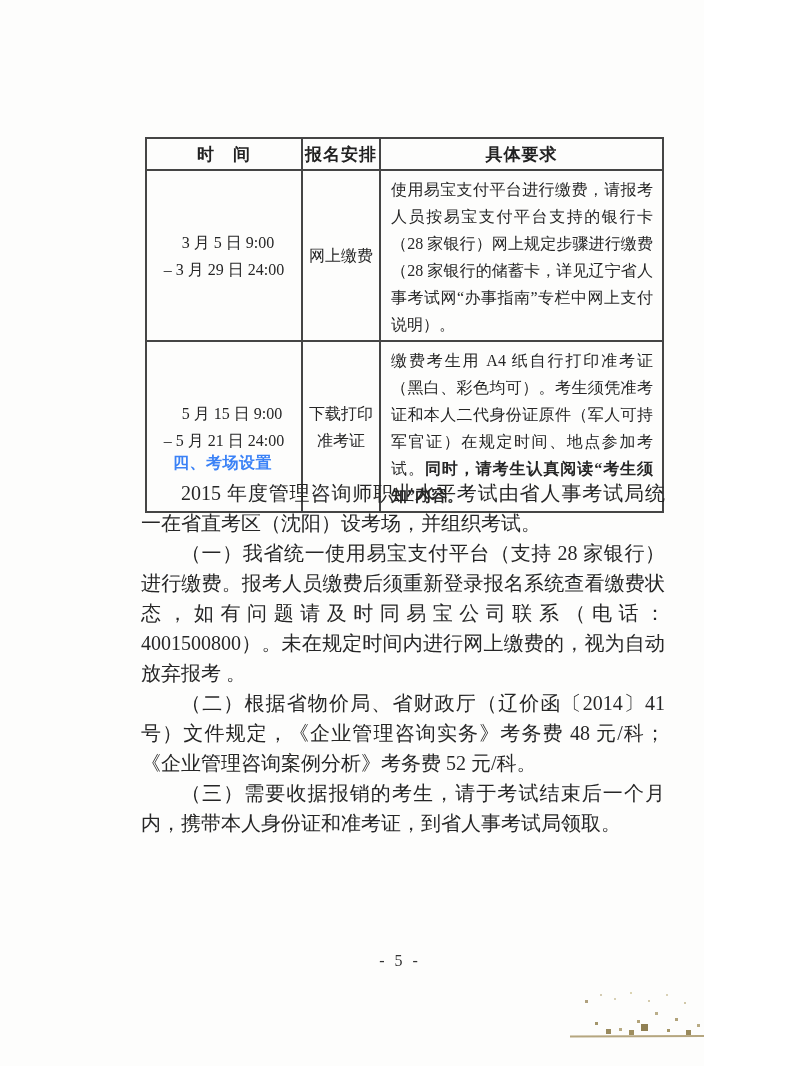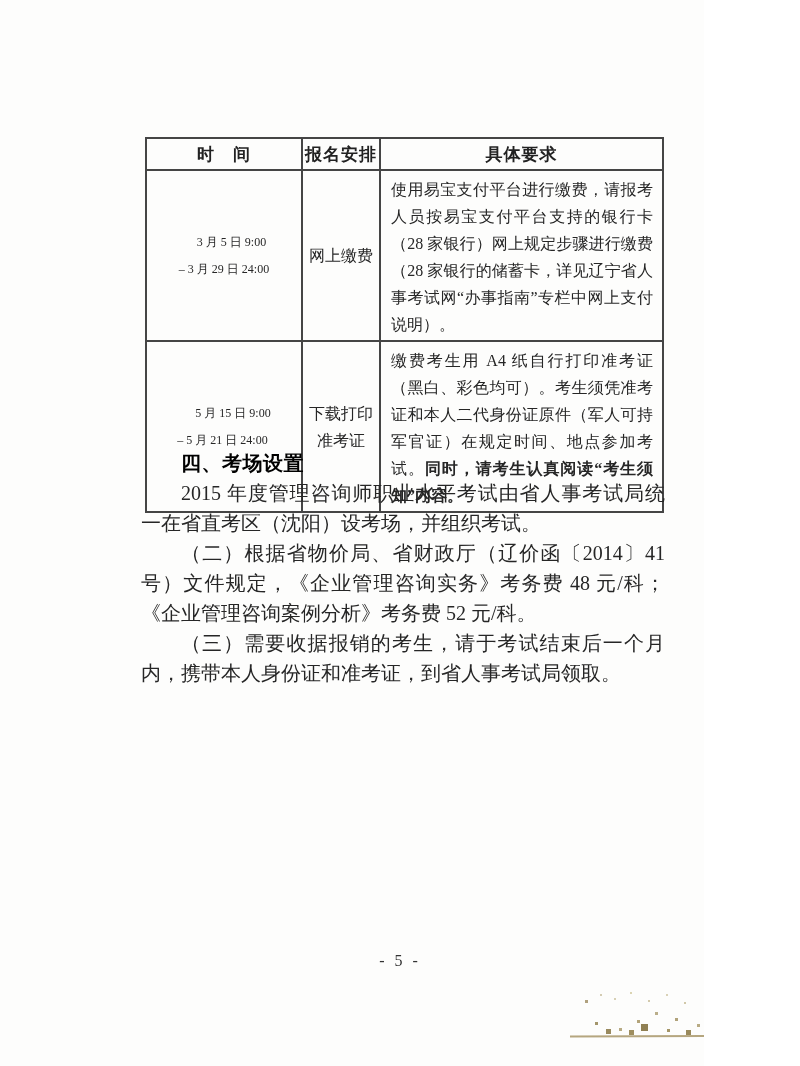--- a/index.html
+++ b/index.html
@@ -18,41 +18,41 @@
   table.schedule th, table.schedule td {
     border:2px solid #454545;
   }
   table.schedule thead th {
     height:32px; font-size:17px; font-weight:bold;
     text-align:center; vertical-align:middle; letter-spacing:1px;
     color:#222;
   }
   tr.row-1 td { height:135px; }
   tr.row-2 td { height:136px; }
-  td.time-cell { text-align:center; vertical-align:middle; font-size:12px;border-radius:32px; }
+  td.time-cell { text-align:center; vertical-align:middle; font-size:16px;border-radius:32px; }
   .time-inner { display:inline-block; text-align:left; line-height:27px; white-space:nowrap; }
   .time-l1 { padding-left:18px; }
   td.arr-cell {
     text-align:center; vertical-align:middle;
     font-size:16px; line-height:27px;
   }
   td.req-cell {
     padding:5px 9px 2px 10px; font-size:16px; line-height:27px;
     text-align:justify; vertical-align:middle;
   }
   td.req-cell .bold-tail { font-weight:bold; }
   
   .content {
     position:absolute; left:141px; top:448px; width:524px;
     font-size:20px; line-height:30px;
   }
   .content h3 {
     font-family:"Liberation Sans","DejaVu Sans",sans-serif;
-    font-size:20px; line-height:30px; font-weight:bold;
-    text-indent:2em; color:#000000; letter-spacing:0.5px;
+    font-size:16px; line-height:30px; font-weight:bold;
+    text-indent:2em; color:#3b82f6; letter-spacing:0.5px;
   }
   .content p { text-indent:2em; text-align:justify; }
   .pagenum {
     position:absolute; top:952px; left:0; width:800px;
     text-align:center; font-size:16px; letter-spacing:3px; color:#333;
   }
   
   .streak-top {
     position:absolute; left:726px; top:50px; width:62px; height:2px;
     background:repeating-linear-gradient(90deg,#c6c6c6 0 4px,transparent 4px 9px);
@@ -126,20 +126,21 @@
         </td>
         <td class="req-cell"><span>缴费考生用 A4 纸自行打印准考证（黑白、彩色均可）。考生须凭准考证和本人二代身份证原件（军人可持军官证）在规定时间、地点参加考试。</span><span class="bold-tail">同时，请考生认真阅读“考生须知”内容。</span></td>
       </tr>
     </tbody>
   </table>
 
   <div class="content">
     <h3>四、考场设置</h3>
     <p>2015 年度管理咨询师职业水平考试由省人事考试局统一在省直考区（沈阳）设考场，并组织考试。</p>
 
+    <p>（一）我省统一使用易宝支付平台（支持 28 家银行）进行缴费。报考人员缴费后须重新登录报名系统查看缴费状态，如有问题请及时同易宝公司联系（电话：4001500800）。未在规定时间内进行网上缴费的，视为自动放弃报考 。</p>
     <p>（二）根据省物价局、省财政厅（辽价函〔2014〕41 号）文件规定，《企业管理咨询实务》考务费 48 元/科；《企业管理咨询案例分析》考务费 52 元/科。</p>
     <p>（三）需要收据报销的考生，请于考试结束后一个月内，携带本人身份证和准考证，到省人事考试局领取。</p>
 
   </div>
 
   <div class="pagenum">- 5 -</div>
 
   <div class="streak-top"></div>
   <div class="artifact-line"></div>
   <div class="speck-band"></div>

